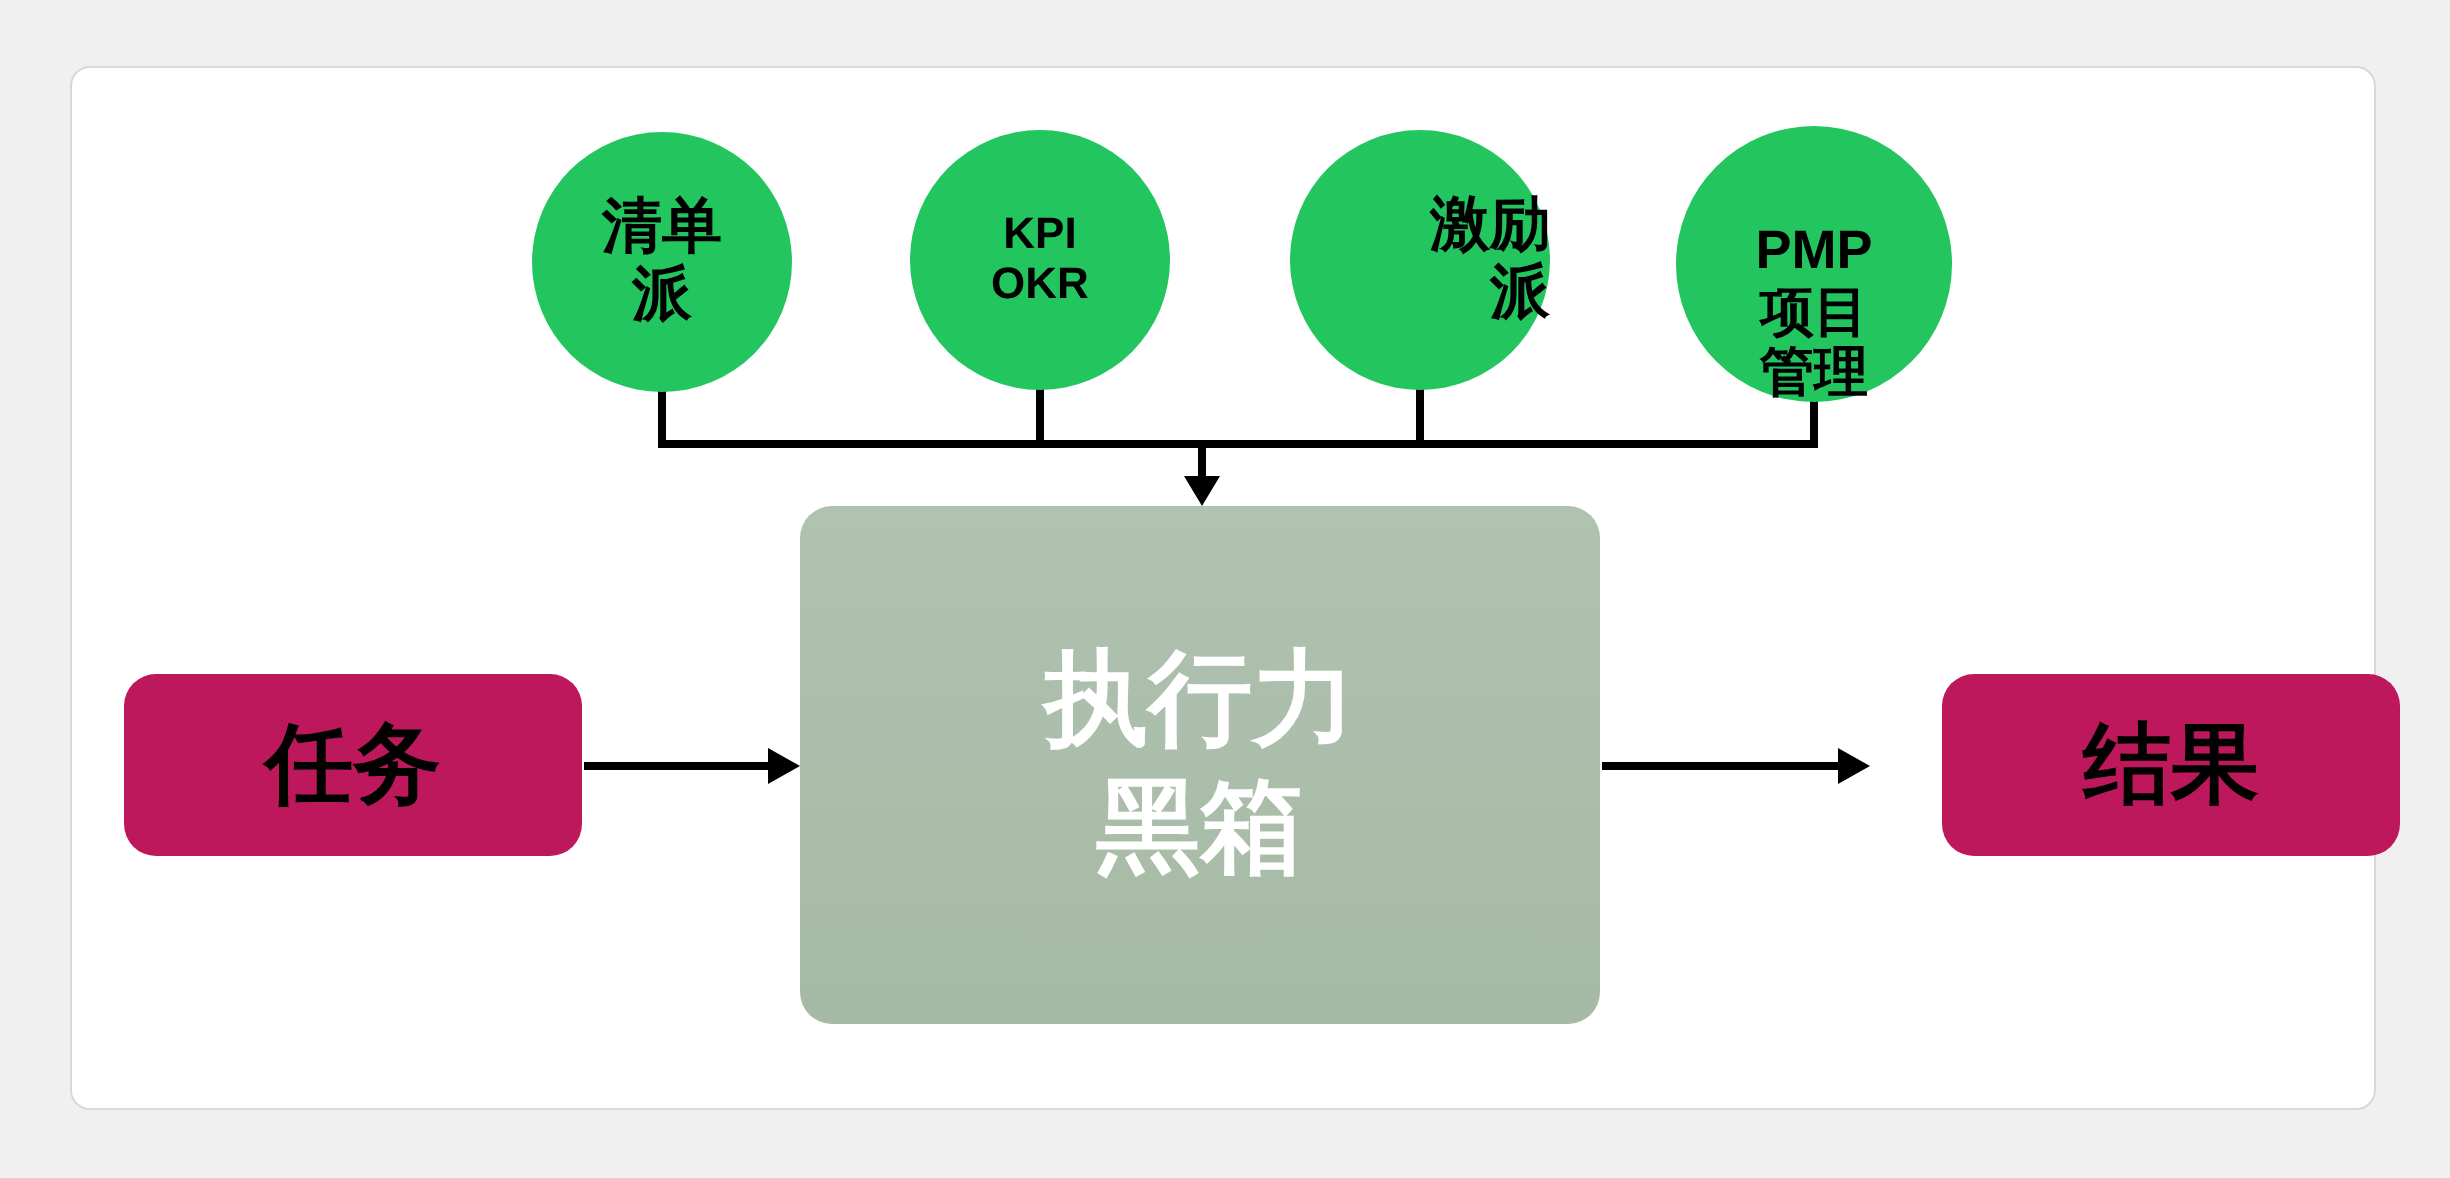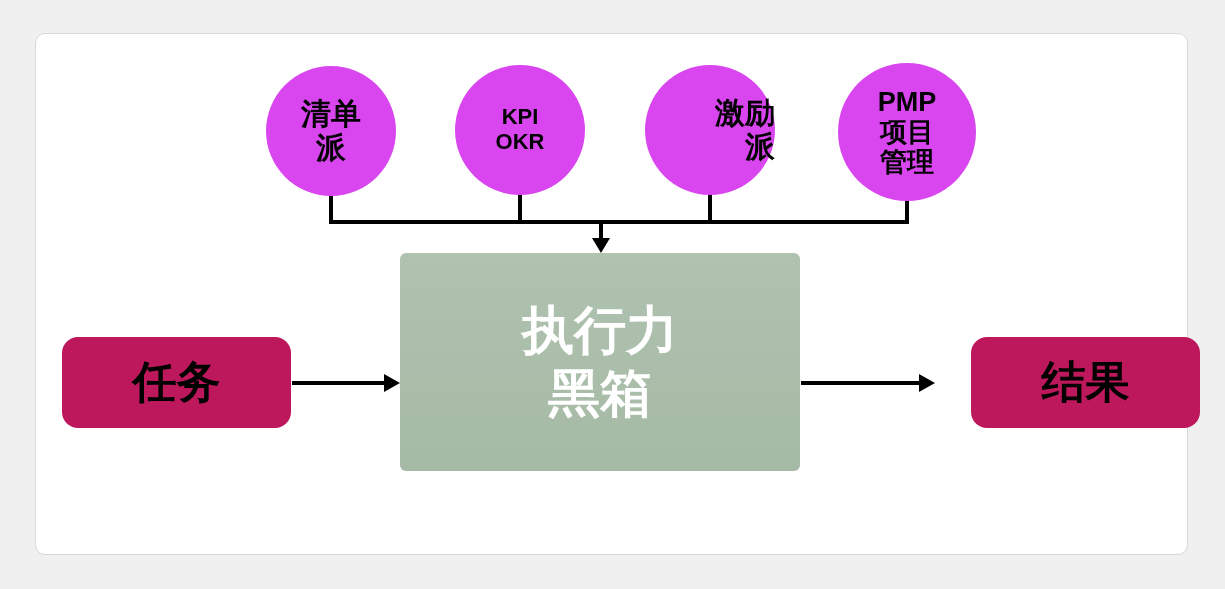--- a/index.html
+++ b/index.html
@@ -21,42 +21,42 @@
     width: 1153px;
     height: 522px;
     background: #ffffff;
     border: 1px solid #d8d8d8;
     border-radius: 10px;
     box-sizing: border-box;
   }
   .circle {
     position: absolute;
     border-radius: 50%;
-    background: #d946ef;
+    background: #22c55e;
     display: flex;
     flex-direction: column;
     align-items: center;
     justify-content: center;
     font-weight: bold;
     color: #000000;
     text-align: center;
     line-height: 1.12;
   }
   .circle-1 { left: 266px; top: 66px;  width: 130px; height: 130px; font-size: 30px; }
   .circle-2 { left: 455px; top: 65px;  width: 130px; height: 130px; font-size: 22px; }
   .circle-3 { left: 645px; top: 65px;  width: 130px; height: 130px; font-size: 30px; align-items: flex-end; }
-  .circle-4 { left: 838px; top: 63px;  width: 138px; height: 138px; font-size: 27px; }
+  .circle-4 { left: 838px; top: 63px;  width: 138px; height: 138px; font-size: 27px; justify-content: flex-end; }
   .center-box {
     position: absolute;
     left: 400px;
     top: 253px;
     width: 400px;
-    height: 218px;
+    height: 259px;
     background: linear-gradient(180deg, #b0c2b0 0%, #a5baa5 100%);
-    border-radius: 6px;
+    border-radius: 16px;
     display: flex;
     flex-direction: column;
     align-items: center;
     justify-content: center;
     color: #ffffff;
     font-weight: bold;
     font-size: 52px;
     line-height: 1.22;
     text-align: center;
   }

